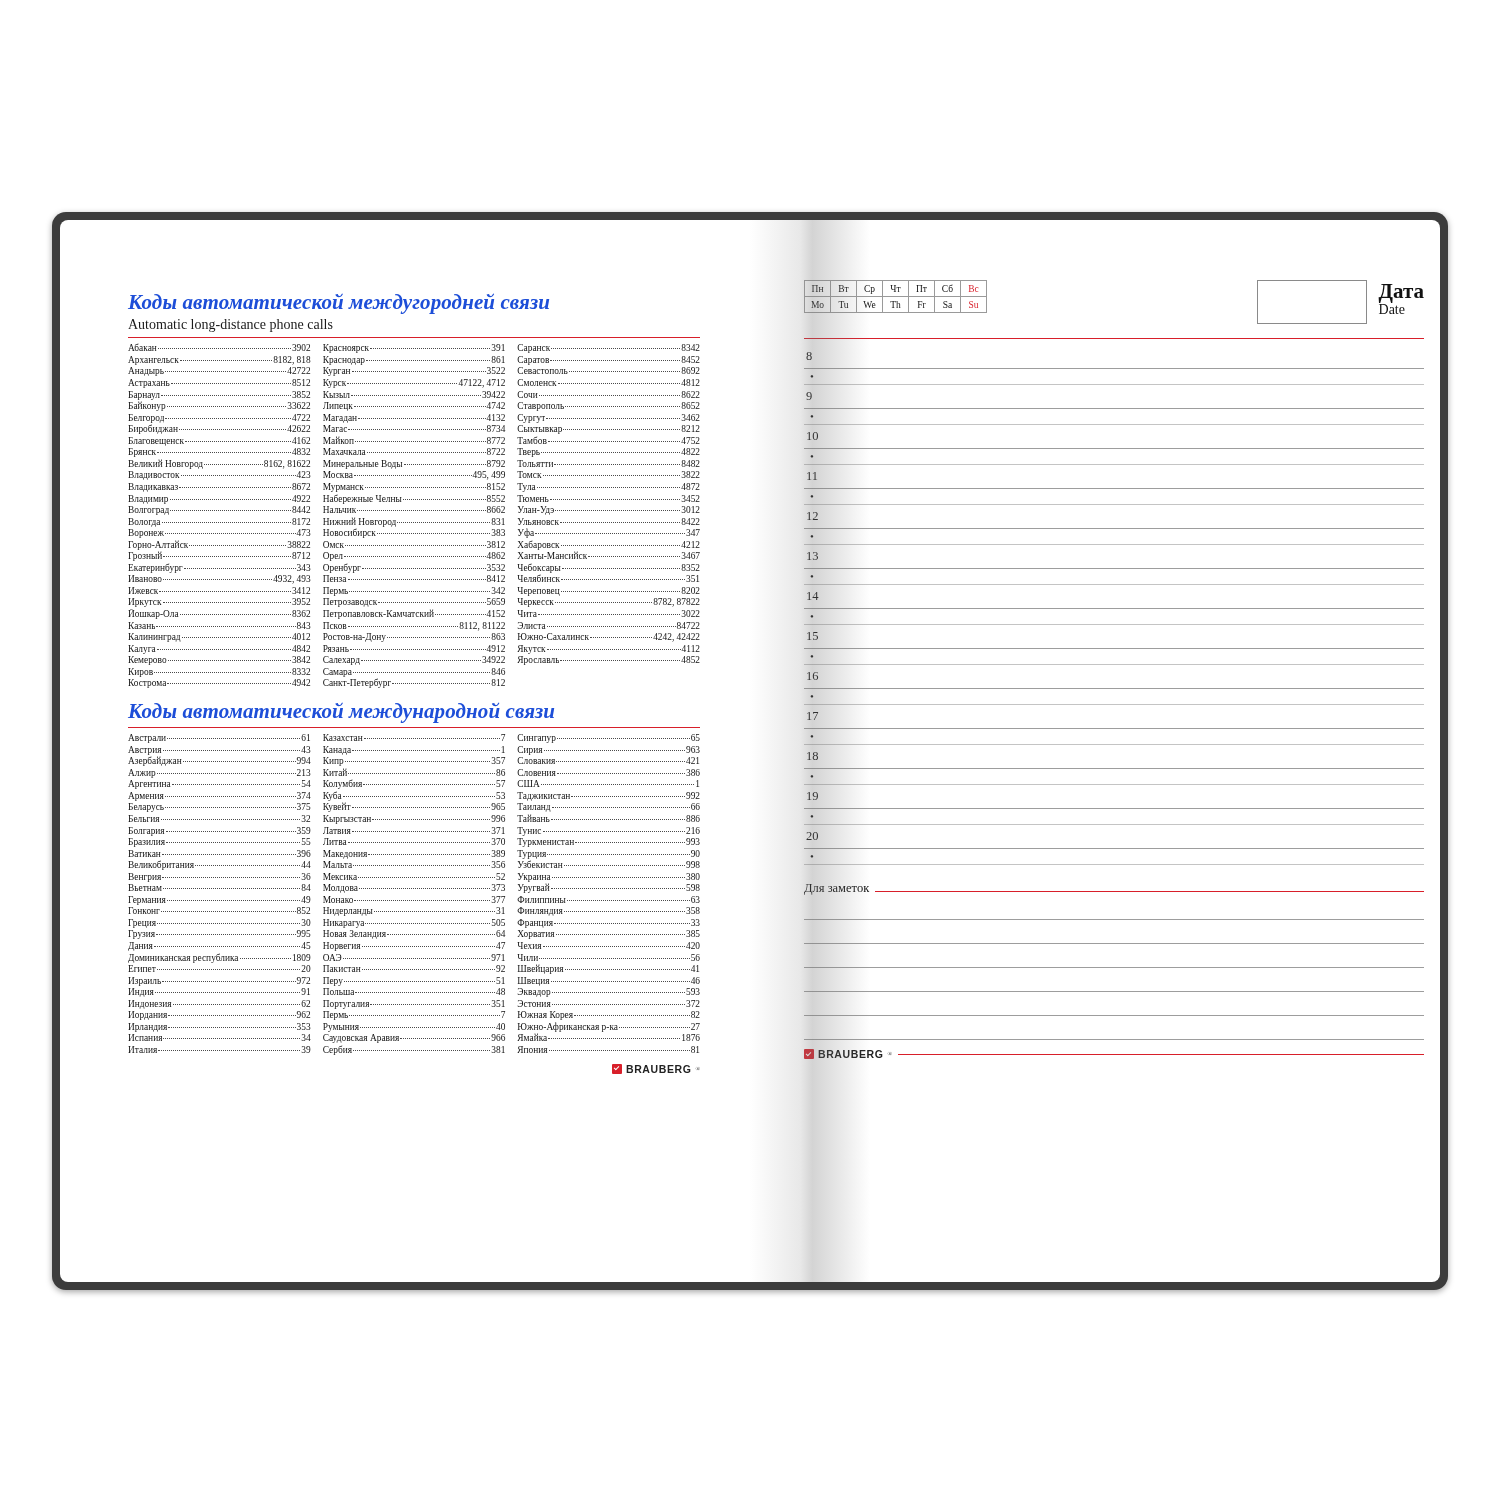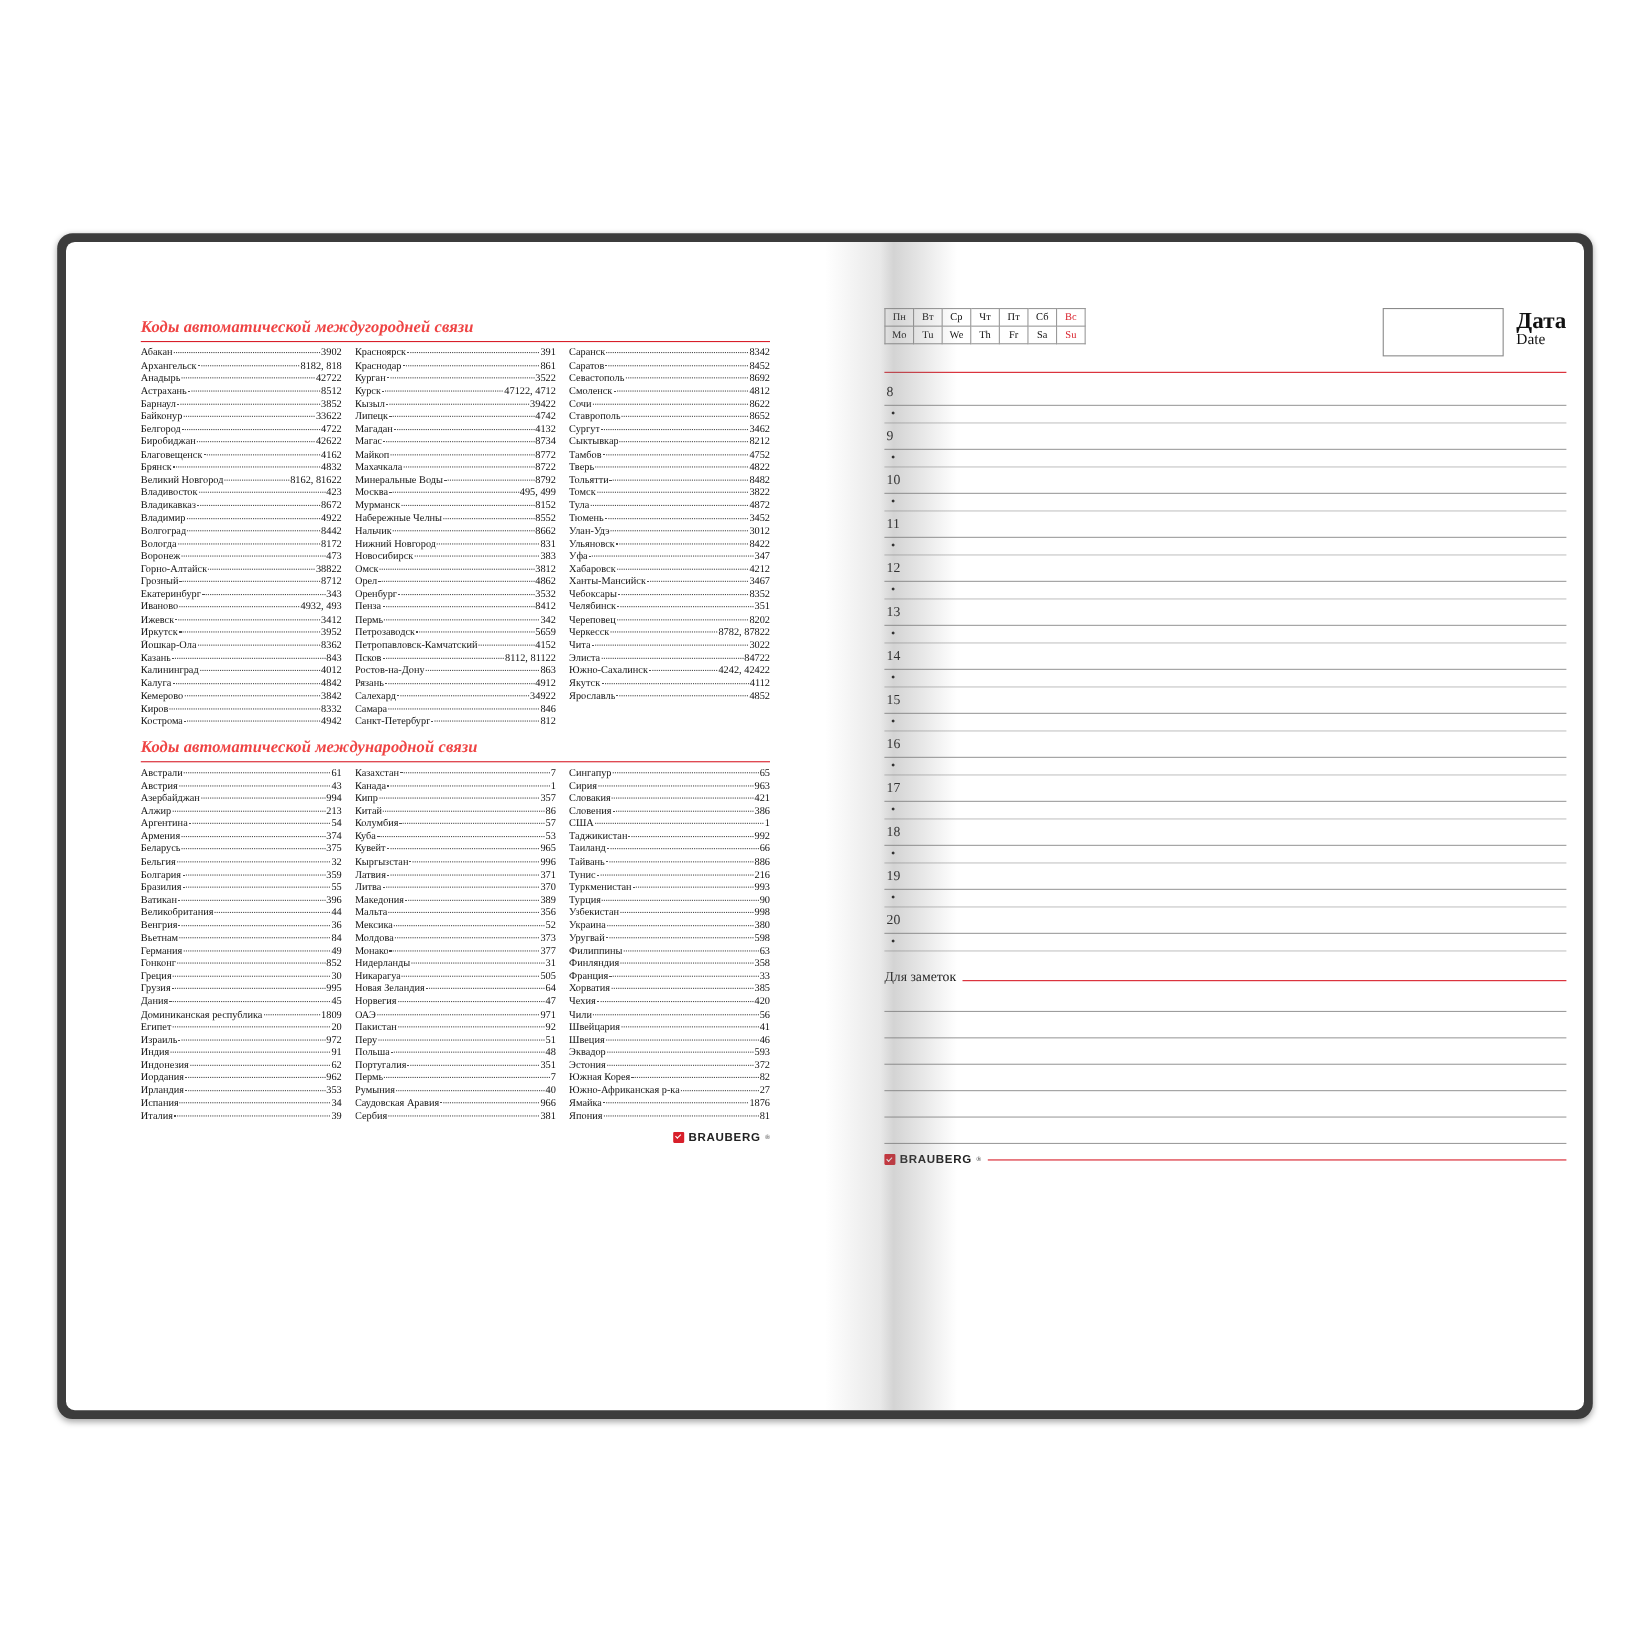--- a/index.html
+++ b/index.html
@@ -30,21 +30,21 @@
   .page-right{position:absolute;left:704px;top:0;right:0;height:100%;}
 
   
   .corner{position:absolute;width:120px;height:70px;pointer-events:none;}
   .corner svg{width:100%;height:100%;}
 
   
   .l-wrap{position:absolute;left:68px;top:70px;width:572px;}
   h2.ru{
     font-family:"Liberation Serif", serif;
-    font-weight:bold;font-style:italic;font-size:15px;color:#ef4444;
+    font-weight:bold;font-style:italic;font-size:21px;color:#1d4ed8;
     margin:0 0 2px 0;letter-spacing:.1px;
   }
   .en{
     font-family:"Liberation Serif", serif;
     font-size:14px;color:#1a1a1a;margin:0 0 4px 0;
   }
   .redrule{height:1.4px;background:#d81f2a;margin:3px 0 5px 0;}
   .cols{display:flex;gap:12px;}
   .col{flex:1;}
   .row{
@@ -117,20 +117,21 @@
 
 <div class="scene">
 
   <div class="book">
     <div class="pages">
 
       <div class="page-left">
         <div class="l-wrap">
 
           <h2 class="ru">Коды автоматической междугородней связи</h2>
+          <p class="en">Automatic long-distance phone calls</p>
           <div class="redrule"></div>
           <div class="cols" id="s1cols">
               <div class="col">
                 <div class="row">
                   <span class="nm">Абакан</span>
                   <span class="dots"></span>
                   <span class="cd">3902</span>
                 </div>
                 <div class="row">
                   <span class="nm">Архангельск</span>

